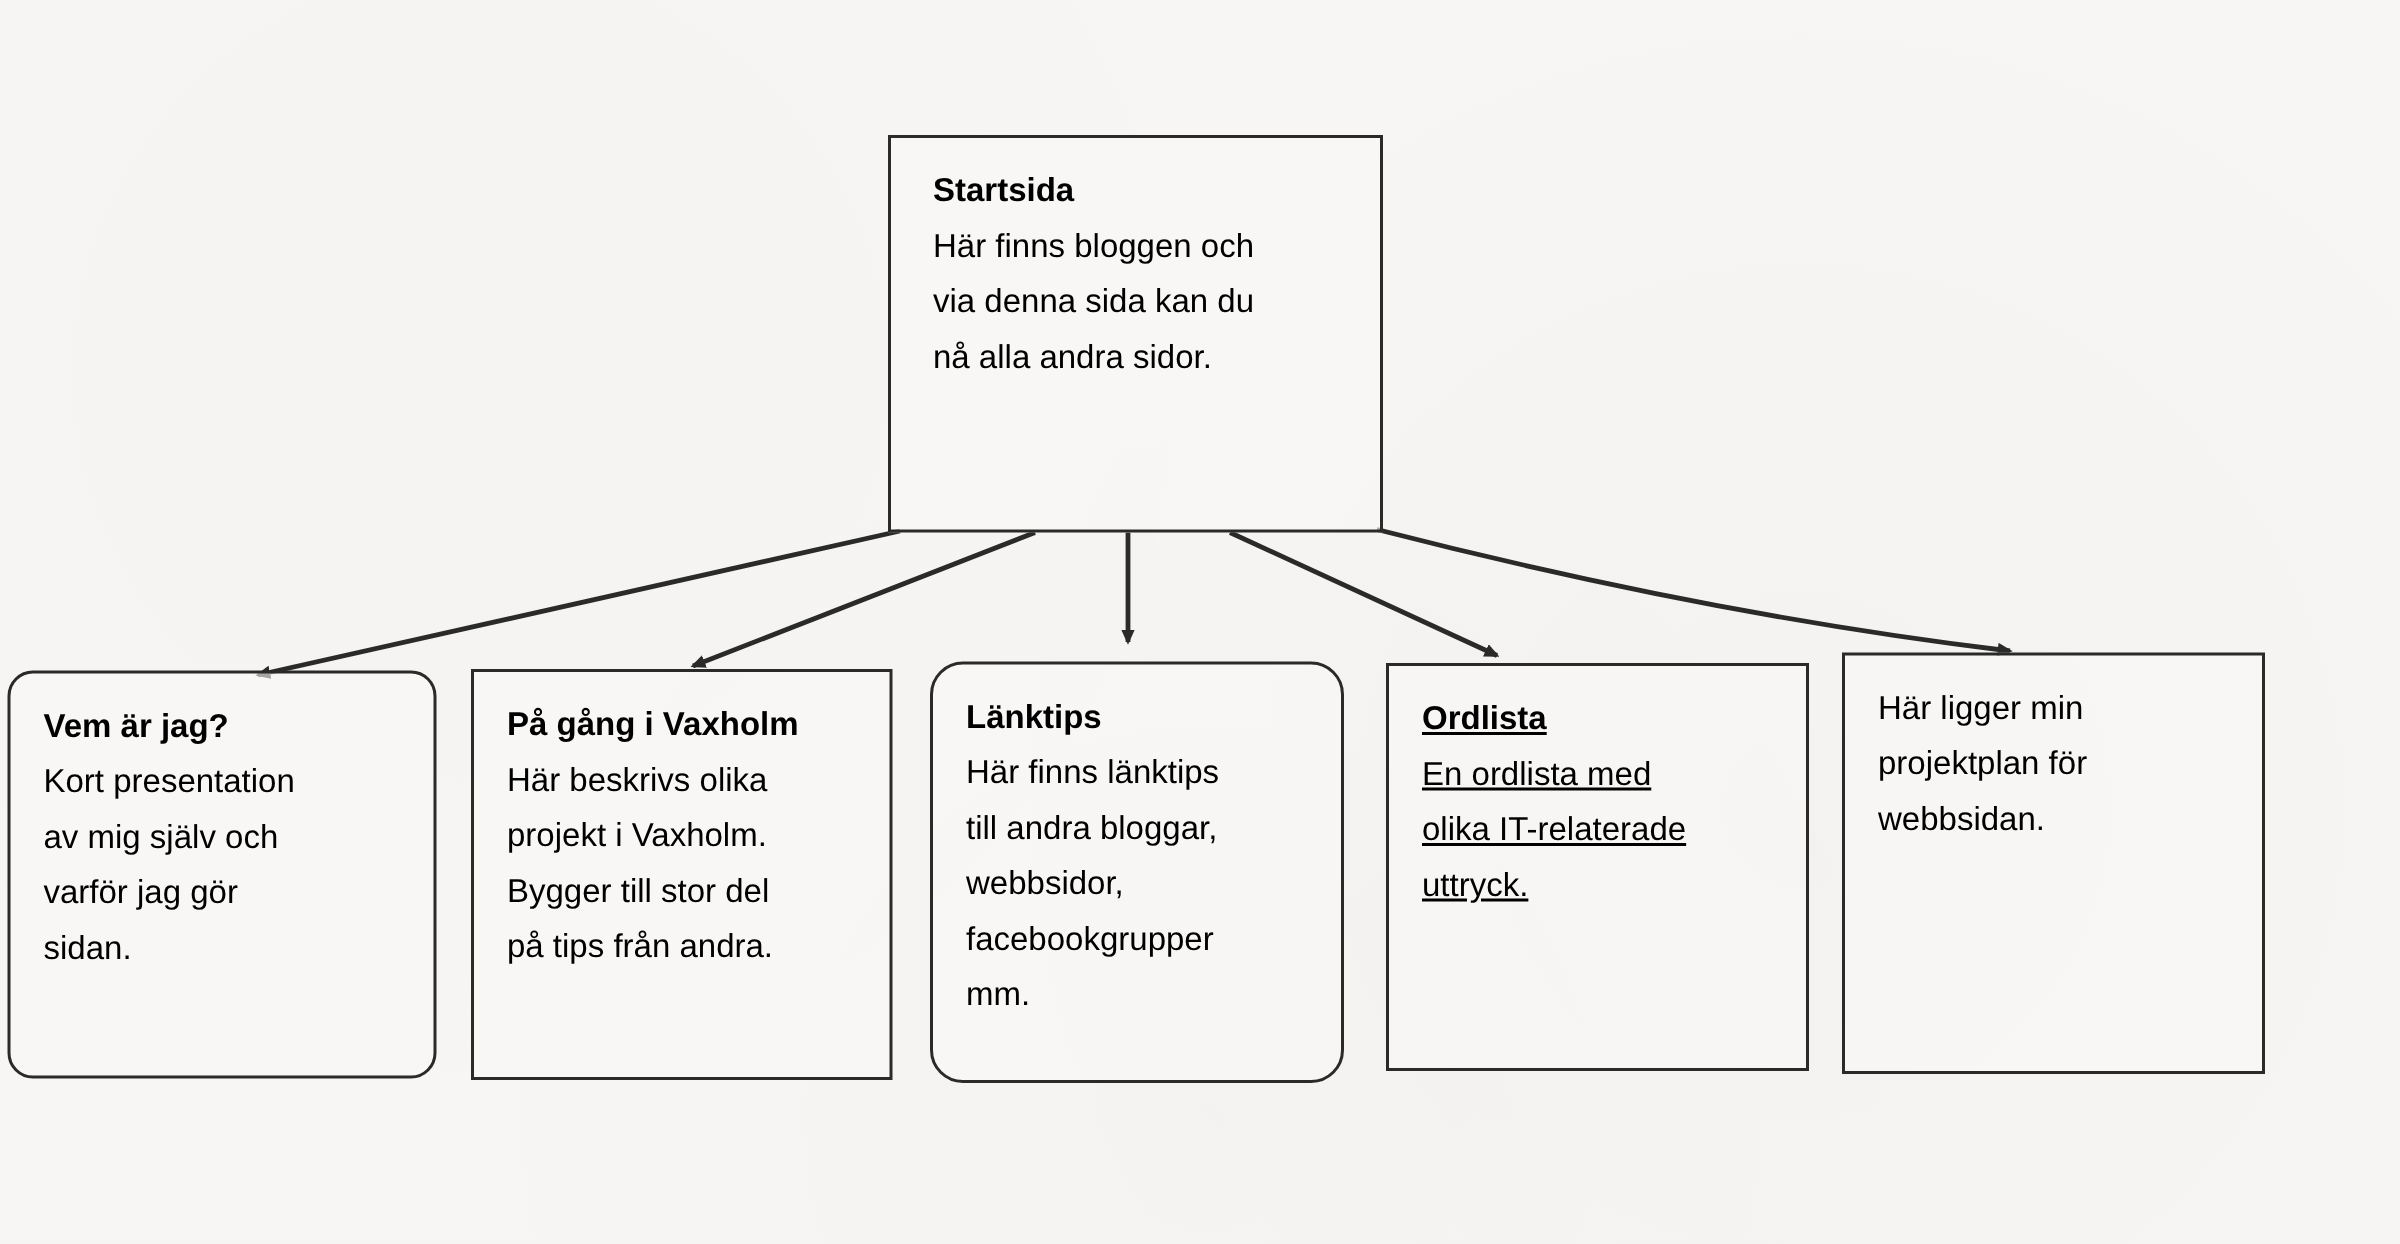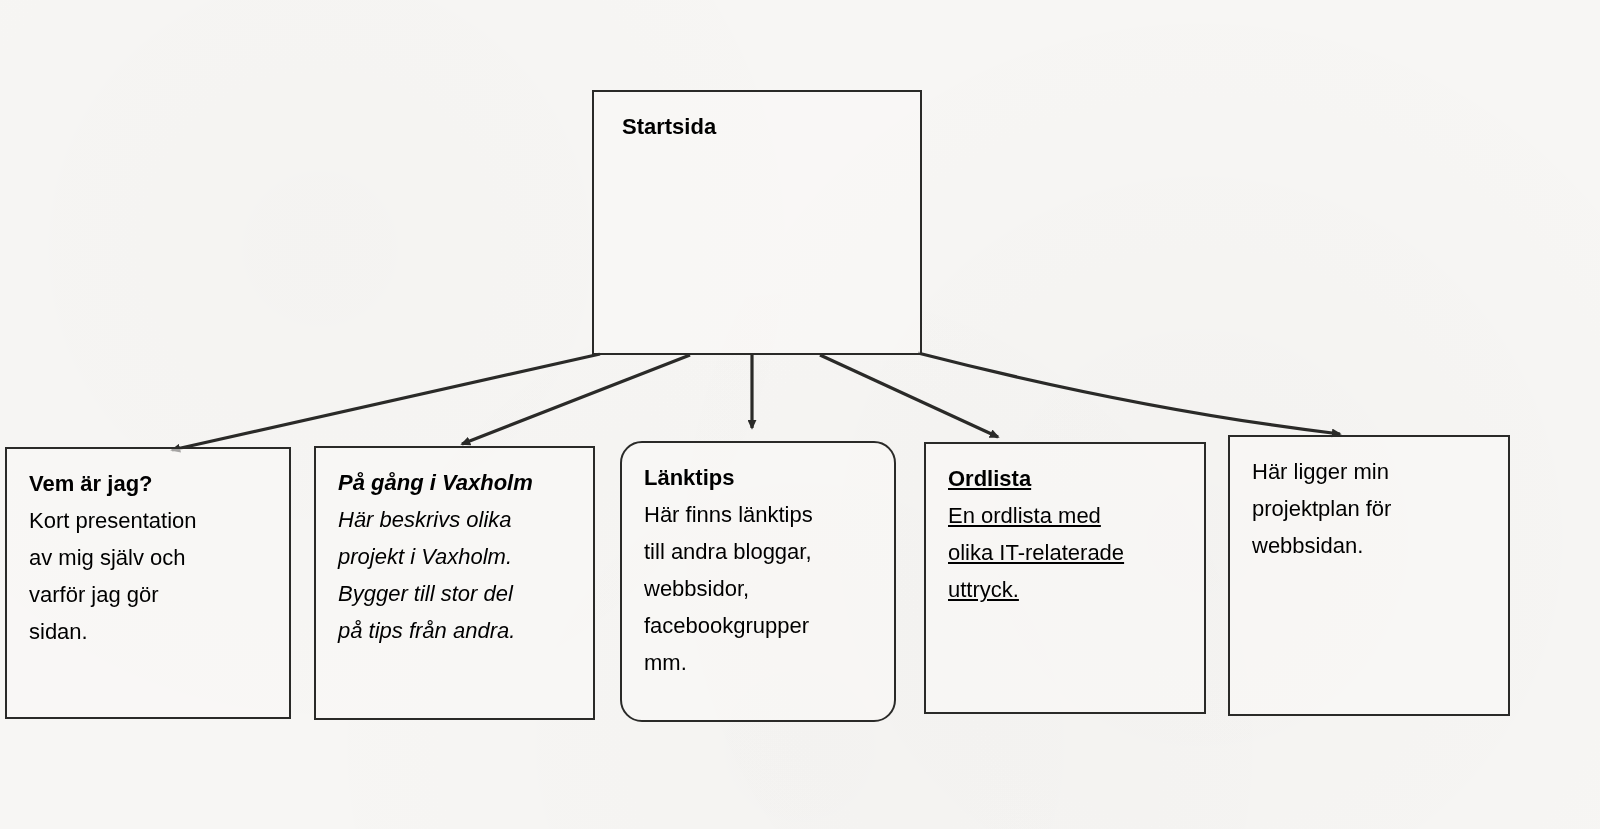--- a/index.html
+++ b/index.html
@@ -52,22 +52,22 @@
   .node .node-body {
     white-space: pre-line;
   }
   .node-root {
     left: 592px;
     top: 90px;
     width: 330px;
     height: 265px;
     padding-left: 28px;
   }
-  .node-c0 { left: 5px;    top: 447px; width: 286px; height: 272px; }
-  .node-c1 { left: 314px;  top: 446px; width: 281px; height: 274px; font-style: italic; }
+  .node-c0 { left: 5px;    top: 447px; width: 286px; height: 272px; border-radius: 17px; }
+  .node-c1 { left: 314px;  top: 446px; width: 281px; height: 274px; }
   .node-c2 { left: 620px;  top: 441px; width: 276px; height: 281px; border-radius: 22px; }
   .node-c3 { left: 924px;  top: 442px; width: 282px; height: 272px; text-decoration: underline; }
   .node-c4 { left: 1228px; top: 435px; width: 282px; height: 281px; }
 </style>
 </head>
 <body>
 
 <div class="page">
 
   <svg class="arrow-layer" viewBox="0 0 1600 829" xmlns="http://www.w3.org/2000/svg">
@@ -80,20 +80,23 @@
       <path d="M600,354 L172,450" marker-end="url(#arrowhead)"></path>
       <path d="M690,355 L462,444" marker-end="url(#arrowhead)"></path>
       <path d="M752,355 L752,428" marker-end="url(#arrowhead)"></path>
       <path d="M820,355 L998,437" marker-end="url(#arrowhead)"></path>
       <path d="M918,353 Q1140,410 1340,434" marker-end="url(#arrowhead)"></path>
     </g>
   </svg>
 
   <div class="node node-root">
     <div class="node-title">Startsida</div>
+    <div class="node-body">Här finns bloggen och
+via denna sida kan du
+nå alla andra sidor.</div>
   </div>
 
   <div class="node node-c0">
     <div class="node-title">Vem är jag?</div>
     <div class="node-body">Kort presentation
 av mig själv och
 varför jag gör
 sidan.</div>
   </div>
 

